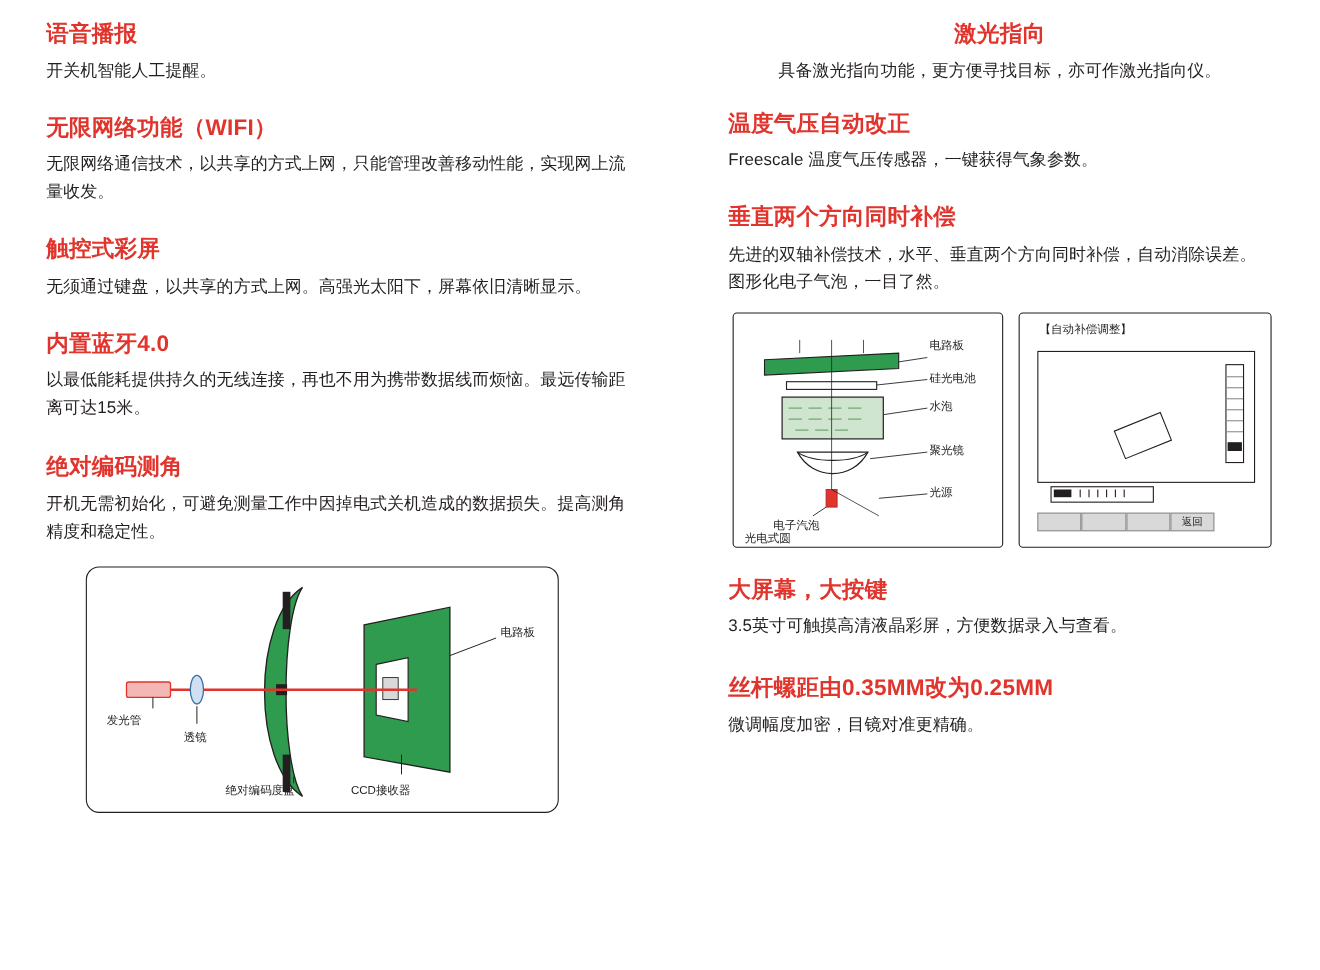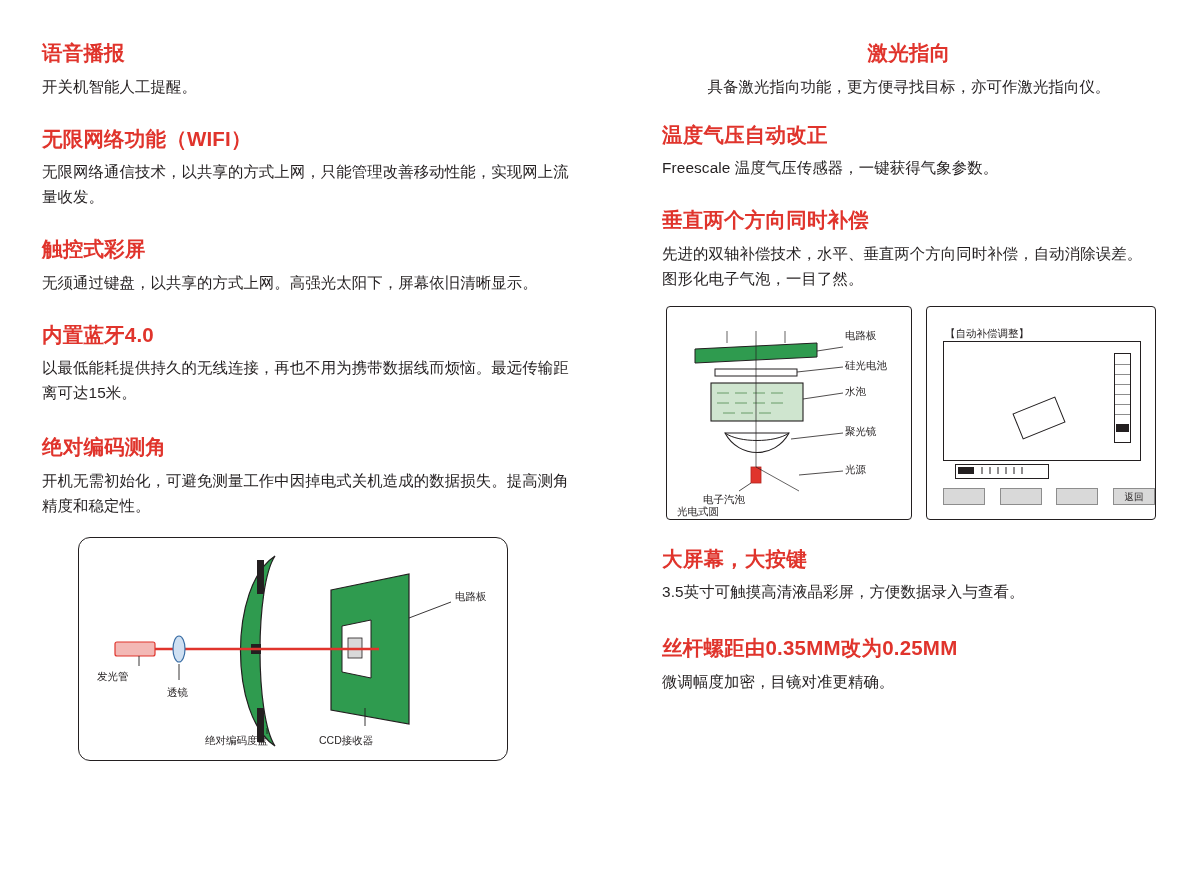--- a/index.html
+++ b/index.html
@@ -18,21 +18,21 @@
     position: relative;
     width: 1200px;
     height: 882px;
     box-sizing: border-box;
     display: flex;
     flex-direction: row;
   }
   .col {
     box-sizing: border-box;
     width: 600px;
-    padding: 40px 30px 10px 42px;
+    padding: 18px 30px 10px 42px;
   }
   .col.right {
     padding-left: 62px;
     padding-right: 44px;
   }
   .feature {
     margin-bottom: 20px;
   }
   .f-title {
     color: #e0342c;
@@ -97,38 +97,38 @@
     position: relative;
     width: 228px;
     height: 212px;
     border: 1.4px solid #231f20;
     border-radius: 4px;
     background: #fff;
     overflow: hidden;
   }
   .f3-title {
     position: absolute;
-    top: 20px;
+    top: 8px;
     left: 18px;
     font-size: 10.5px;
     color: #231f20;
   }
   .f3-screen {
     position: absolute;
     left: 16px;
     top: 34px;
     width: 196px;
     height: 118px;
     border: 1.2px solid #231f20;
   }
   .f3-btnrow {
     position: absolute;
     left: 16px;
     bottom: 14px;
-    width: 212px;
+    width: 161px;
     display: flex;
     justify-content: space-between;
     align-items: flex-end;
   }
   .f3-btn {
     width: 40px;
     height: 15px;
     background: #d9d9d9;
     border: 1px solid #8d8d8d;
   }

